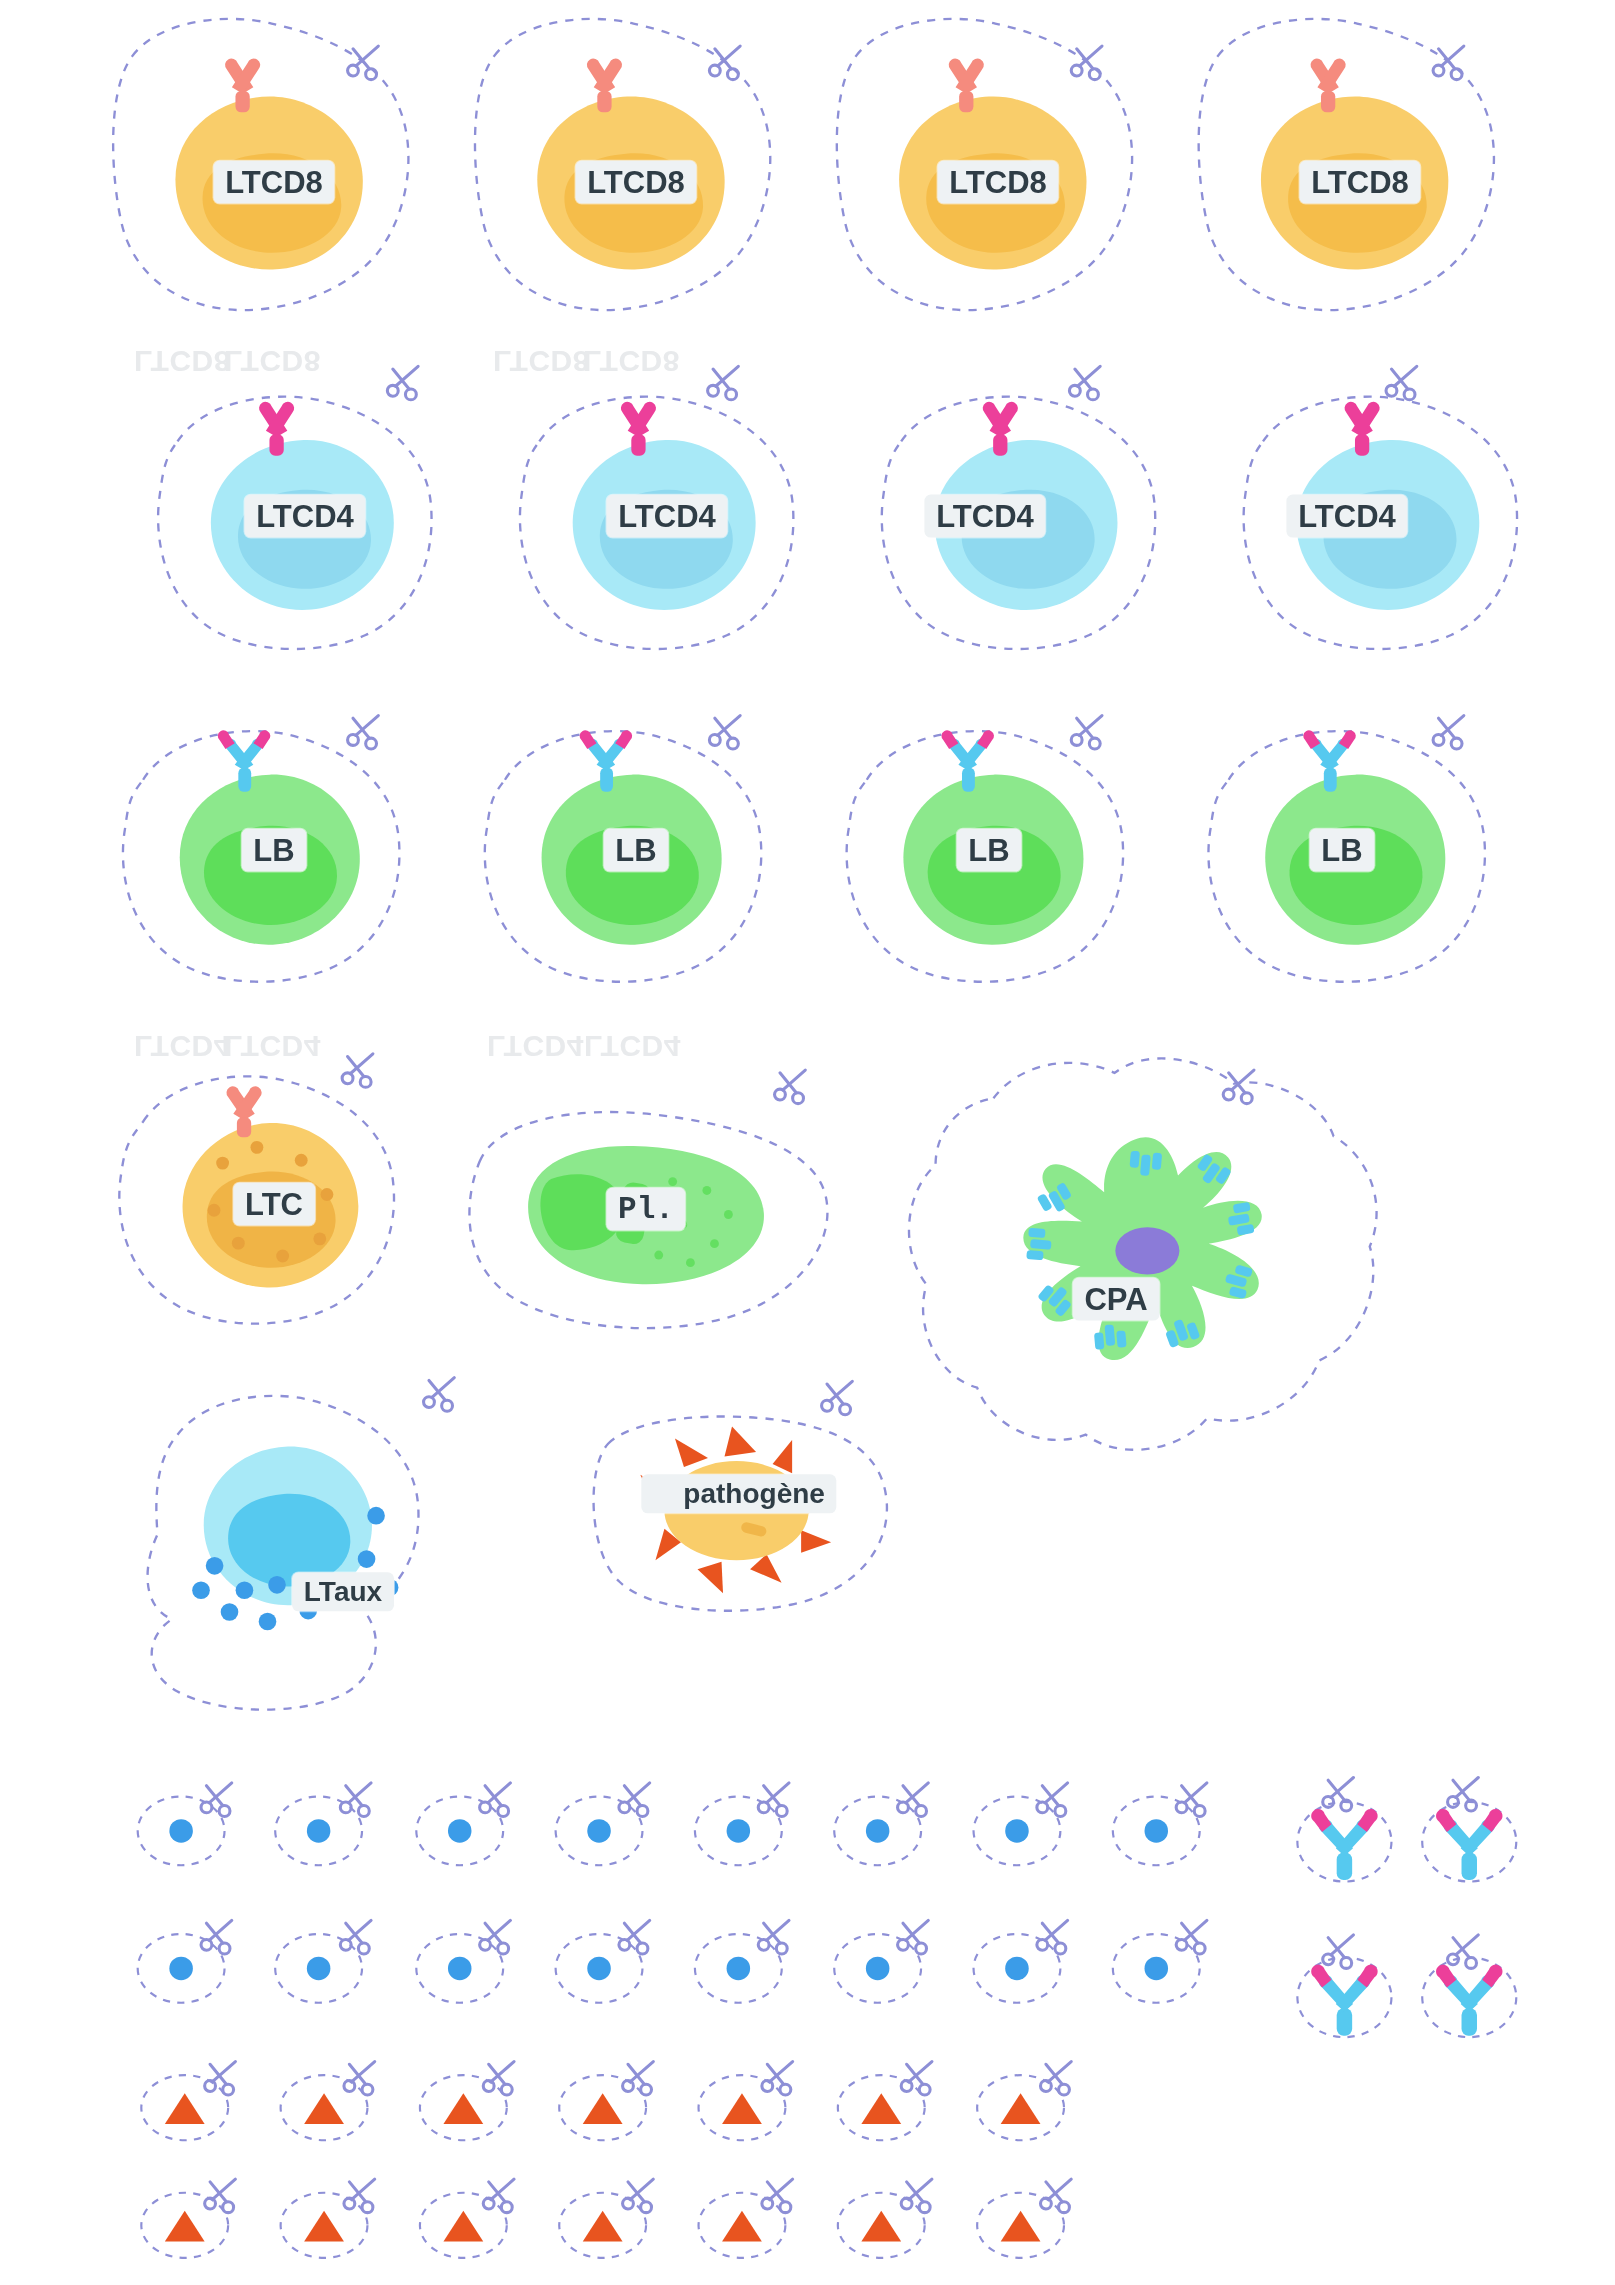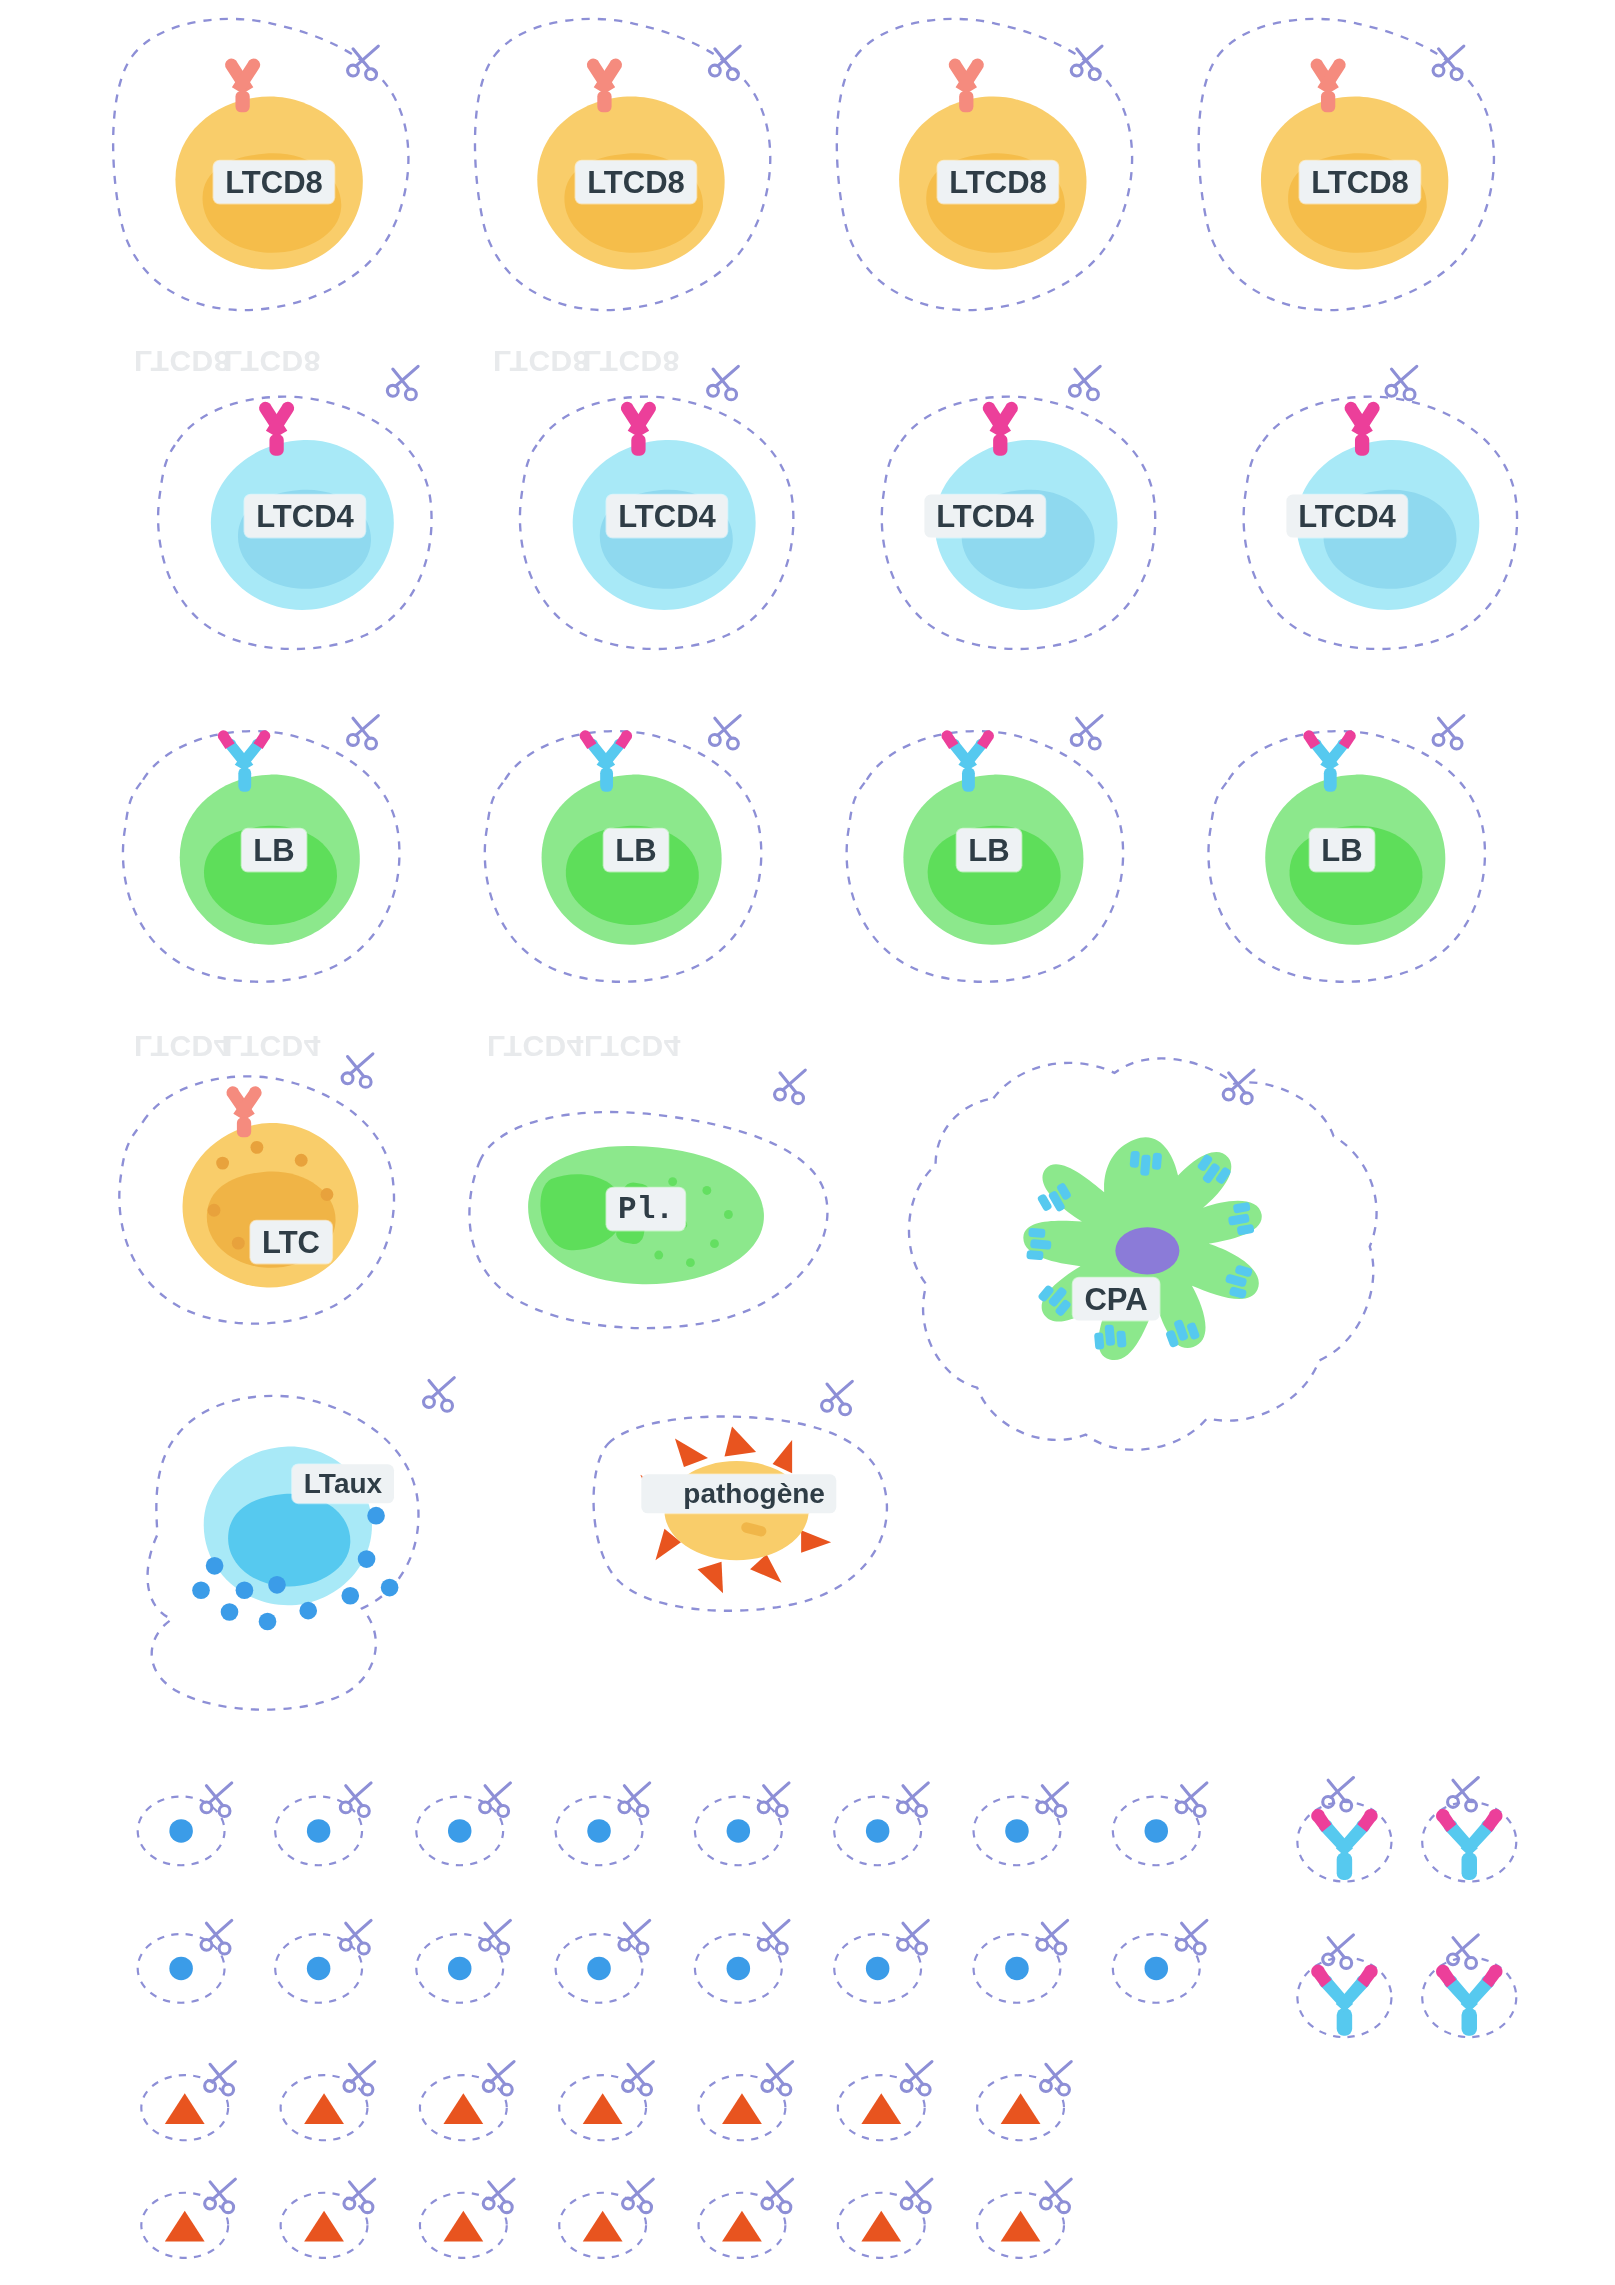--- a/index.html
+++ b/index.html
@@ -558,25 +558,25 @@
   <div class="label lbl-big" style="left:305px; top:516px;">LTCD4</div>
   <div class="label lbl-big" style="left:667px; top:516px;">LTCD4</div>
   <div class="label lbl-big" style="left:985px; top:516px;">LTCD4</div>
   <div class="label lbl-big" style="left:1347px; top:516px;">LTCD4</div>
 
   <div class="label lbl-big" style="left:274px; top:850px;">LB</div>
   <div class="label lbl-big" style="left:636px; top:850px;">LB</div>
   <div class="label lbl-big" style="left:989px; top:850px;">LB</div>
   <div class="label lbl-big" style="left:1342px; top:850px;">LB</div>
 
-  <div class="label lbl-big" style="left:274px; top:1242px;margin-left:17px;">LTC</div>
+  <div class="label lbl-big" style="left:274px; top:1204px;">LTC</div>
   <div class="label lbl-big" style="left:646px; top:1209px;font-family:Liberation Mono, monospace;">Pl.</div>
   <div class="label lbl-big" style="left:1116px; top:1279px;margin-top:20px;">CPA</div>
 
-  <div class="label lbl-med" style="left:343px; top:1484px;text-align:center;">LTaux</div>
+  <div class="label lbl-med" style="left:343px; top:1592px;text-align:center;">LTaux</div>
   <div class="label lbl-med" style="left:739px; top:1494px;padding-left:42px;">pathogène</div>
 
   <div class="ghost" style="left:134px; top:344px;">LTCD8</div>
   <div class="ghost" style="left:224px; top:344px;">LTCD8</div>
   <div class="ghost" style="left:493px; top:344px;">LTCD8</div>
   <div class="ghost" style="left:583px; top:344px;">LTCD8</div>
   <div class="ghost" style="left:134px; top:1029px;">LTCD4</div>
   <div class="ghost" style="left:224px; top:1029px;">LTCD4</div>
   <div class="ghost" style="left:487px; top:1029px;">LTCD4</div>
   <div class="ghost" style="left:584px; top:1029px;">LTCD4</div>

